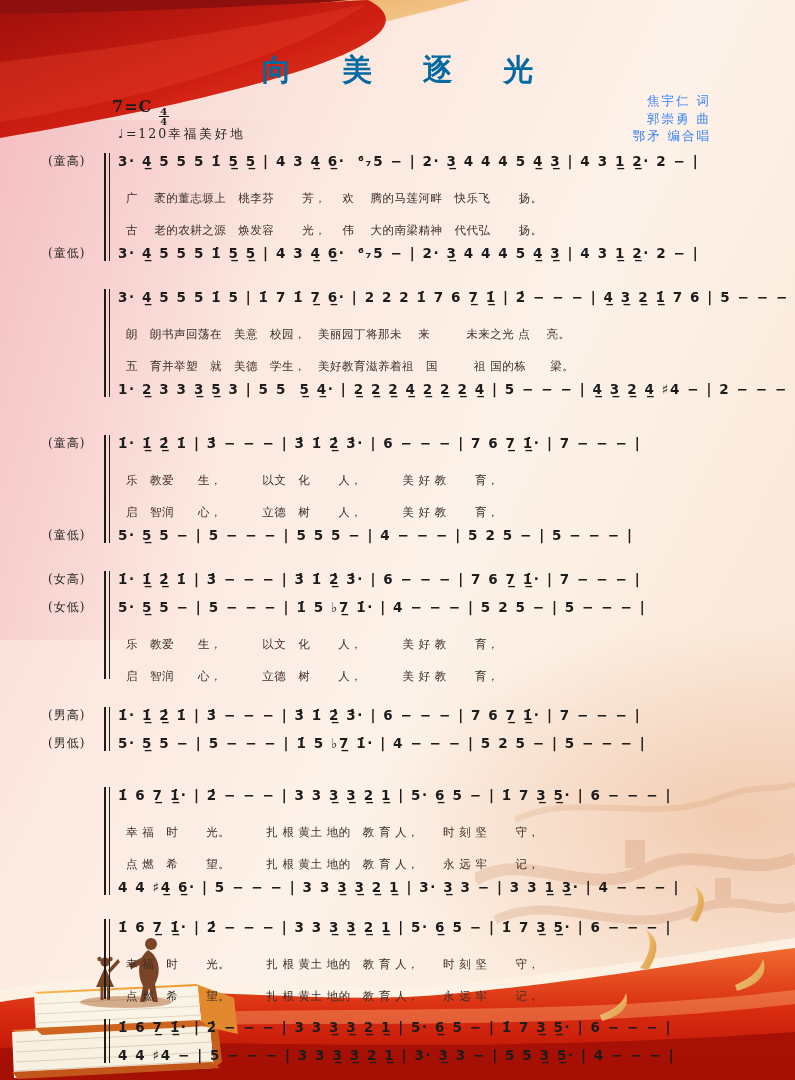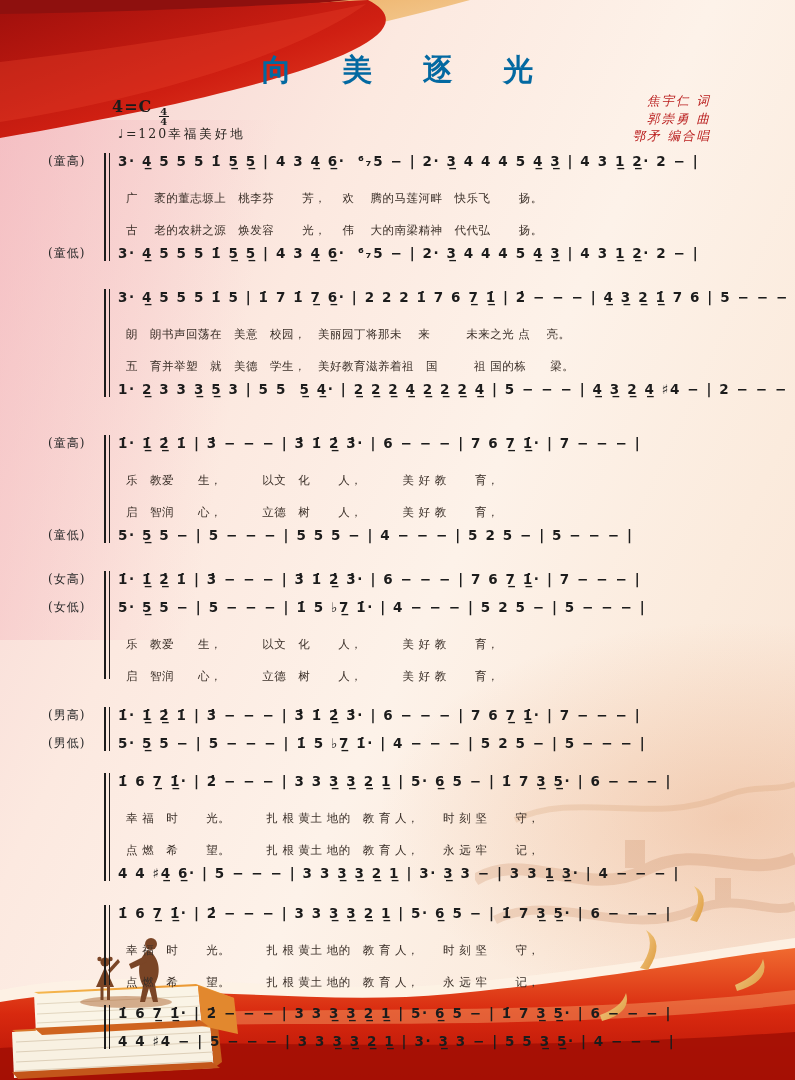--- a/index.html
+++ b/index.html
@@ -25,21 +25,21 @@
   .title{
     position:absolute;top:50px;left:0;right:0;text-align:center;
     font-weight:700;font-size:30px;letter-spacing:20px;text-indent:20px;color:#0369a1;
   }
   .keysig{position:absolute;top:97px;left:112px;font-weight:700;font-size:16px;color:#1c1c1c;letter-spacing:1px;}
   .frac{display:inline-flex;flex-direction:column;align-items:center;font-size:10px;line-height:9px;vertical-align:-3px;margin-left:7px;font-weight:700;}
   .frac b{font-style:normal;}
   .frac b:first-child{border-bottom:1px solid #1c1c1c;padding:0 1px;}
   .tempo{position:absolute;top:126px;left:118px;font-size:12.5px;color:#2a2622;letter-spacing:2px;}
   .tempo .mood{letter-spacing:3px;}
-  .credits{position:absolute;top:92px;right:84px;text-align:right;font-size:12.5px;line-height:17.5px;color:#b91c1c;letter-spacing:2px;font-style:italic;}
+  .credits{position:absolute;top:92px;right:84px;text-align:right;font-size:12.5px;line-height:17.5px;color:#3b82f6;letter-spacing:2px;}
 
   #score{position:absolute;top:146px;left:46px;right:12px;}
   .system{position:relative;padding-left:72px;}
   .system::before{
     content:"";position:absolute;left:58px;top:5px;bottom:5px;width:3px;
     border-left:2.5px solid #1c1c1c;border-right:1px solid #1c1c1c;
   }
   .row{position:relative;white-space:pre;}
   .row.notation{
     font-family:"DejaVu Sans", sans-serif;font-weight:700;font-size:13.5px;
@@ -151,21 +151,21 @@
     <path d="M97,37 L88,57 L106,57 Z"></path>
     <rect x="92.5" y="56" width="3" height="14"></rect>
     <rect x="99" y="56" width="3" height="14"></rect>
     <path d="M100,40 L110,29 L112,32 L102,43 Z"></path>
   </g>
 </svg>
 
 <div class="title">向 美 逐 光</div>
 
 <div class="keysig">
-  <span>4=C</span><span class="frac">
+  <span>7=C</span><span class="frac">
       <b>4</b>
       <b>4</b>
     </span>
 </div>
 
 <div class="tempo">
   <span>♩=120</span><span class="mood">幸福美好地</span>
 </div>
 
 <div class="credits">
@@ -192,21 +192,21 @@
       <div class="row lyric"><span>乐　教爱　　生，　　　 以文　化　　 人，　　　 美 好 教　　 育，</span></div>
       <div class="row lyric"><span>启　智润　　心，　　　 立德　树　　 人，　　　 美 好 教　　 育，</span></div>
       <div class="row notation"><span class="vlabel">(童低)</span><span>5· 5̲ 5 − | 5 − − − | 5 5 5 − | 4 − − − | 5 2 5 − | 5 − − − |</span></div>
     </div>
     <div class="system" style="margin-bottom: 18px;">
       <div class="row notation"><span class="vlabel">(女高)</span><span>1̇· 1̲̇ 2̲̇ 1̇ | 3̇ − − − | 3̇ 1̇ 2̲̇ 3̇· | 6 − − − | 7 6 7̲ 1̲̇· | 7 − − − |</span></div>
       <div class="row notation"><span class="vlabel">(女低)</span><span>5· 5̲ 5 − | 5 − − − | 1̇ 5 ♭7̲ 1̇· | 4 − − − | 5 2 5 − | 5 − − − |</span></div>
       <div class="row lyric"><span>乐　教爱　　生，　　　 以文　化　　 人，　　　 美 好 教　　 育，</span></div>
       <div class="row lyric"><span>启　智润　　心，　　　 立德　树　　 人，　　　 美 好 教　　 育，</span></div>
     </div>
-    <div class="system" style="margin-bottom: 12px;">
+    <div class="system" style="margin-bottom: 26px;">
       <div class="row notation"><span class="vlabel">(男高)</span><span>1̇· 1̲̇ 2̲̇ 1̇ | 3̇ − − − | 3̇ 1̇ 2̲̇ 3̇· | 6 − − − | 7 6 7̲ 1̲̇· | 7 − − − |</span></div>
       <div class="row notation"><span class="vlabel">(男低)</span><span>5· 5̲ 5 − | 5 − − − | 1̇ 5 ♭7̲ 1̇· | 4 − − − | 5 2 5 − | 5 − − − |</span></div>
     </div>
     <div class="system" style="margin-bottom: 14px;">
       <div class="row notation"><span>1̇ 6 7̲ 1̲̇· | 2̇ − − − | 3 3 3̲ 3̲ 2̲ 1̲ | 5· 6̲ 5 − | 1̇ 7 3̲ 5̲· | 6 − − − |</span></div>
       <div class="row lyric"><span>幸 福　时　　 光。　　　扎 根 黄土 地的　教 育 人，　　时 刻 坚　　 守，</span></div>
       <div class="row lyric"><span>点 燃　希　　 望。　　　扎 根 黄土 地的　教 育 人，　　永 远 牢　　 记，</span></div>
       <div class="row notation"><span>4 4 ♯4̲ 6̲· | 5 − − − | 3 3 3̲ 3̲ 2̲ 1̲ | 3· 3̲ 3 − | 3 3 1̲ 3̲· | 4 − − − |</span></div>
     </div>
     <div class="system" style="margin-bottom: 10px;">

